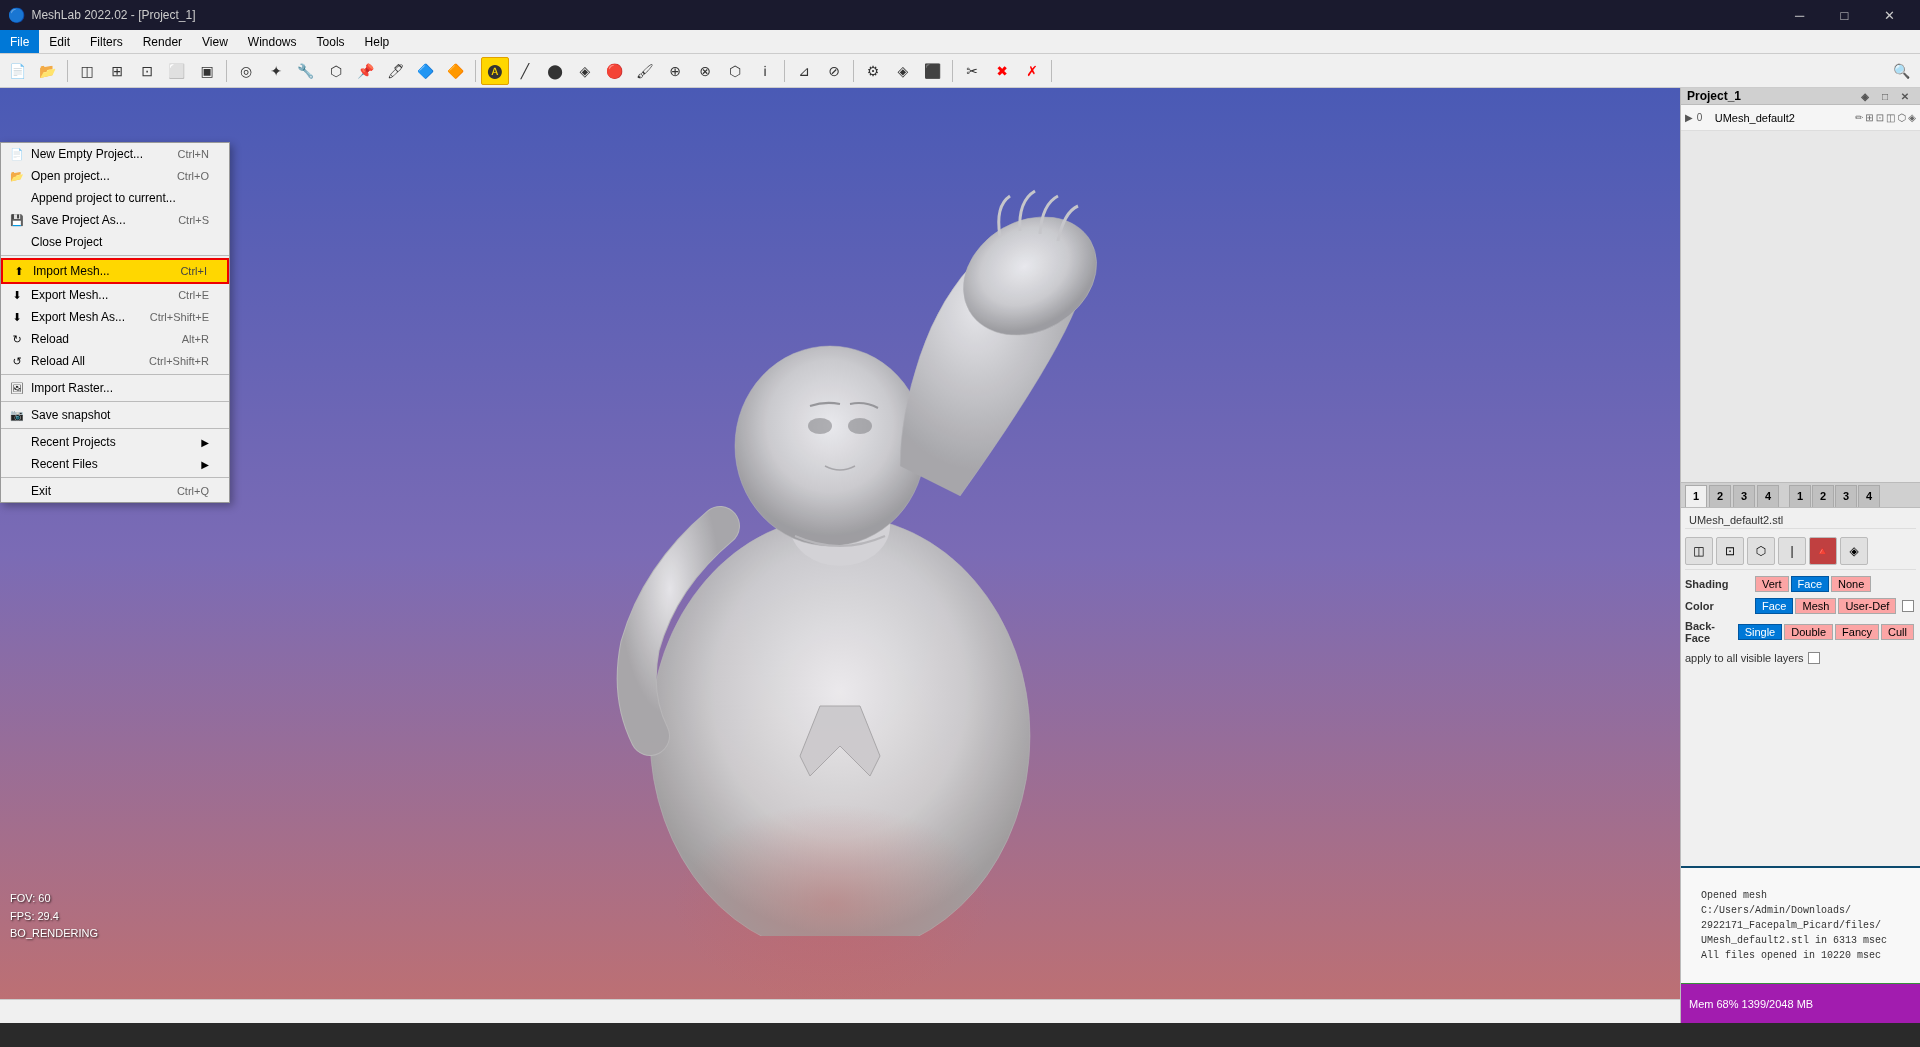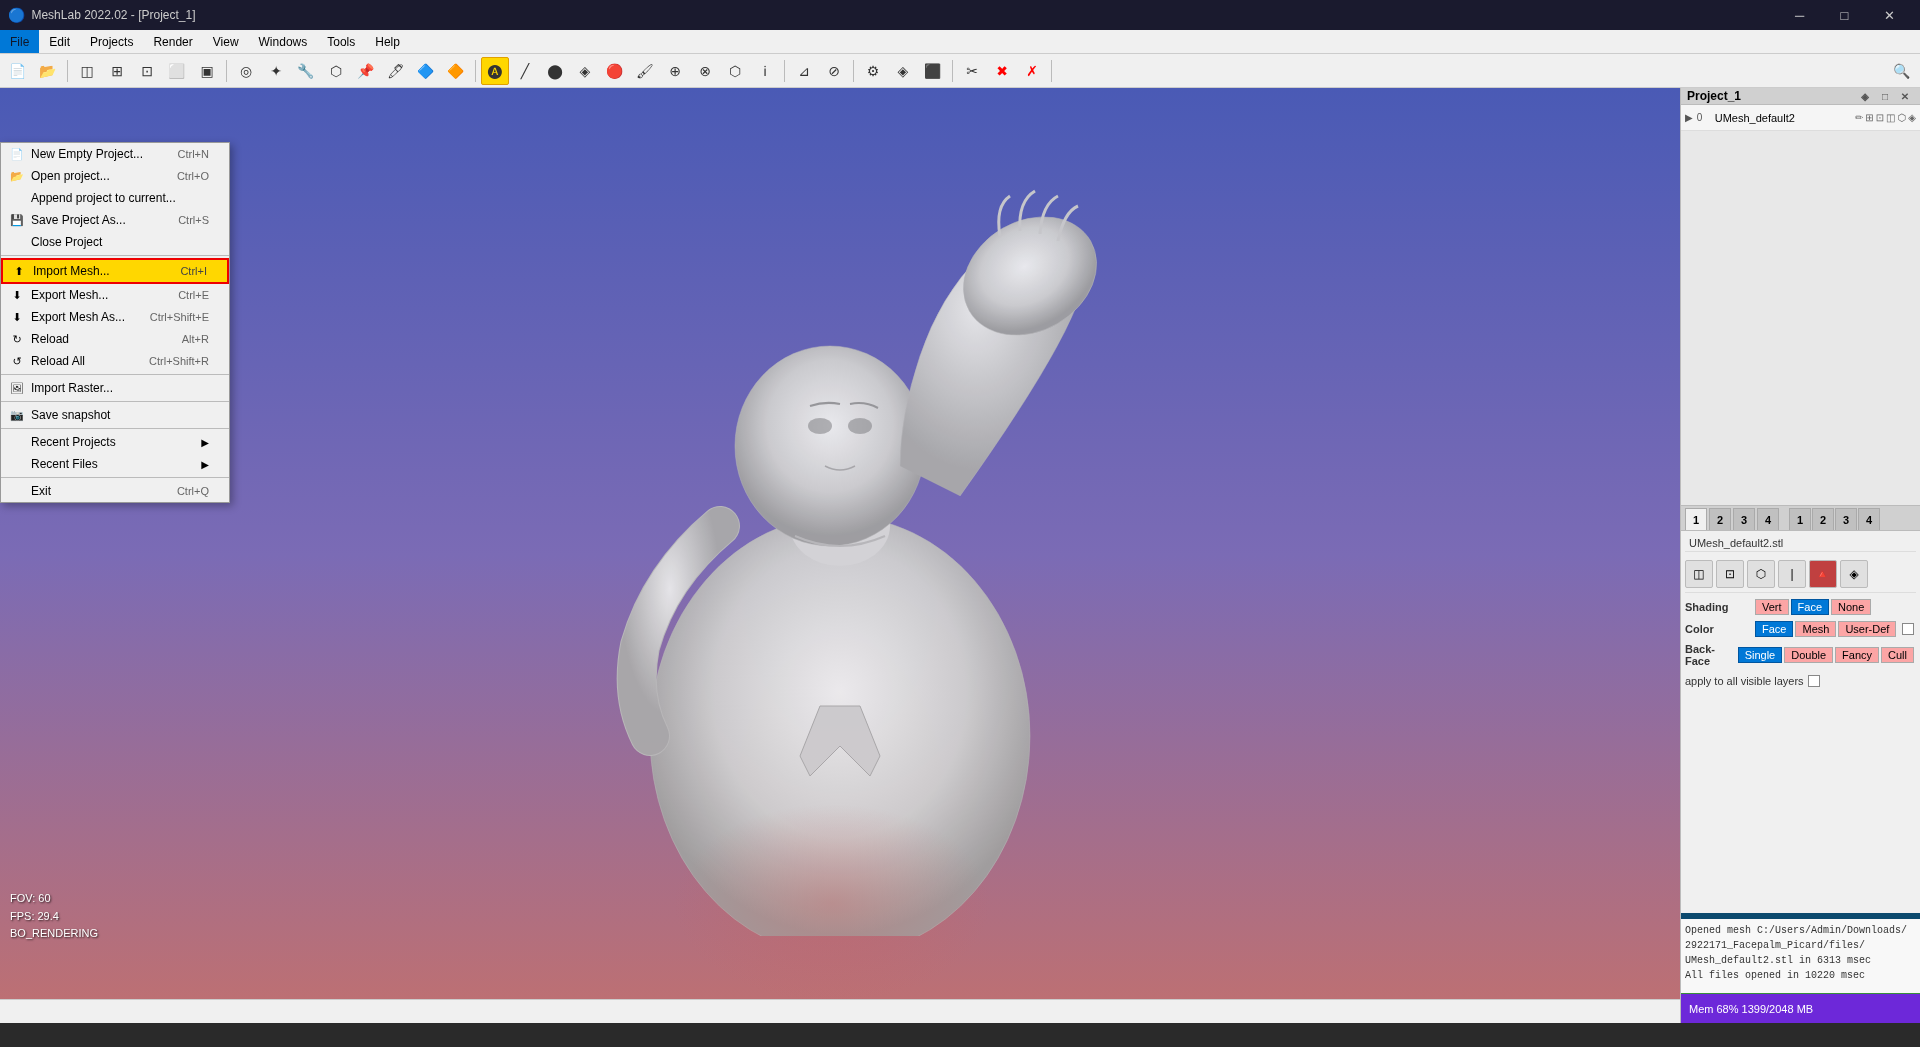--- a/index.html
+++ b/index.html
@@ -34,21 +34,21 @@
     }
     .menu-item {
       padding: 2px 10px;
       cursor: pointer;
       font-size: 12px;
       color: #000;
       height: 100%;
       display: flex;
       align-items: center;
     }
-    .menu-item:hover, .menu-item.active { background: #0078d7; color: #0f172a; }
+    .menu-item:hover, .menu-item.active { background: #0078d7; color: #ffffff; }
 
     
     .toolbar {
       height: 34px;
       background: #f0f0f0;
       display: flex;
       align-items: center;
       padding: 0 4px;
       gap: 2px;
       border-bottom: 1px solid #ccc;
@@ -237,33 +237,33 @@
       background: #fca5a5;
       cursor: pointer;
       font-size: 11px;
       margin-right: 2px;
     }
     .option-btn.active { background: #0078d7; color: #fff; border-color: #0056a0; }
 
     
     .log-area {
       background: #f8f8f8;
-      border-top: 6px solid #0c4a6e;
-      padding: 4px;
+      border-top: 2px solid #0c4a6e;
+      padding: 20px;
       font-size: 10px;
       color: #333;
       font-family: 'Courier New', monospace;
       line-height: 1.5;
       min-height: 80px;
     }
 
     
     .bottom-status {
-      height: 30px;
-      background: #6d28d9;
+      height: 40px;
+      background: #a21caf;
       display: flex;
       align-items: center;
       padding: 0 8px;
       font-size: 11px;
       color: #fff;
       border-top: 1px solid #388e3c;
     }
 
     
     .dropdown-menu {
@@ -337,21 +337,21 @@
   <div class="title-bar-right">
     <div class="title-bar-btn">─</div>
     <div class="title-bar-btn">□</div>
     <div class="title-bar-btn close">✕</div>
   </div>
 </div>
 
 <div class="menu-bar">
   <div class="menu-item active">File</div>
   <div class="menu-item">Edit</div>
-  <div class="menu-item">Projects</div>
+  <div class="menu-item">Filters</div>
   <div class="menu-item">Render</div>
   <div class="menu-item">View</div>
   <div class="menu-item">Windows</div>
   <div class="menu-item">Tools</div>
   <div class="menu-item">Help</div>
 </div>
 
 <div class="toolbar">
   <div class="toolbar-btn" title="New">📄</div>
   <div class="toolbar-btn" title="Open">📂</div>

